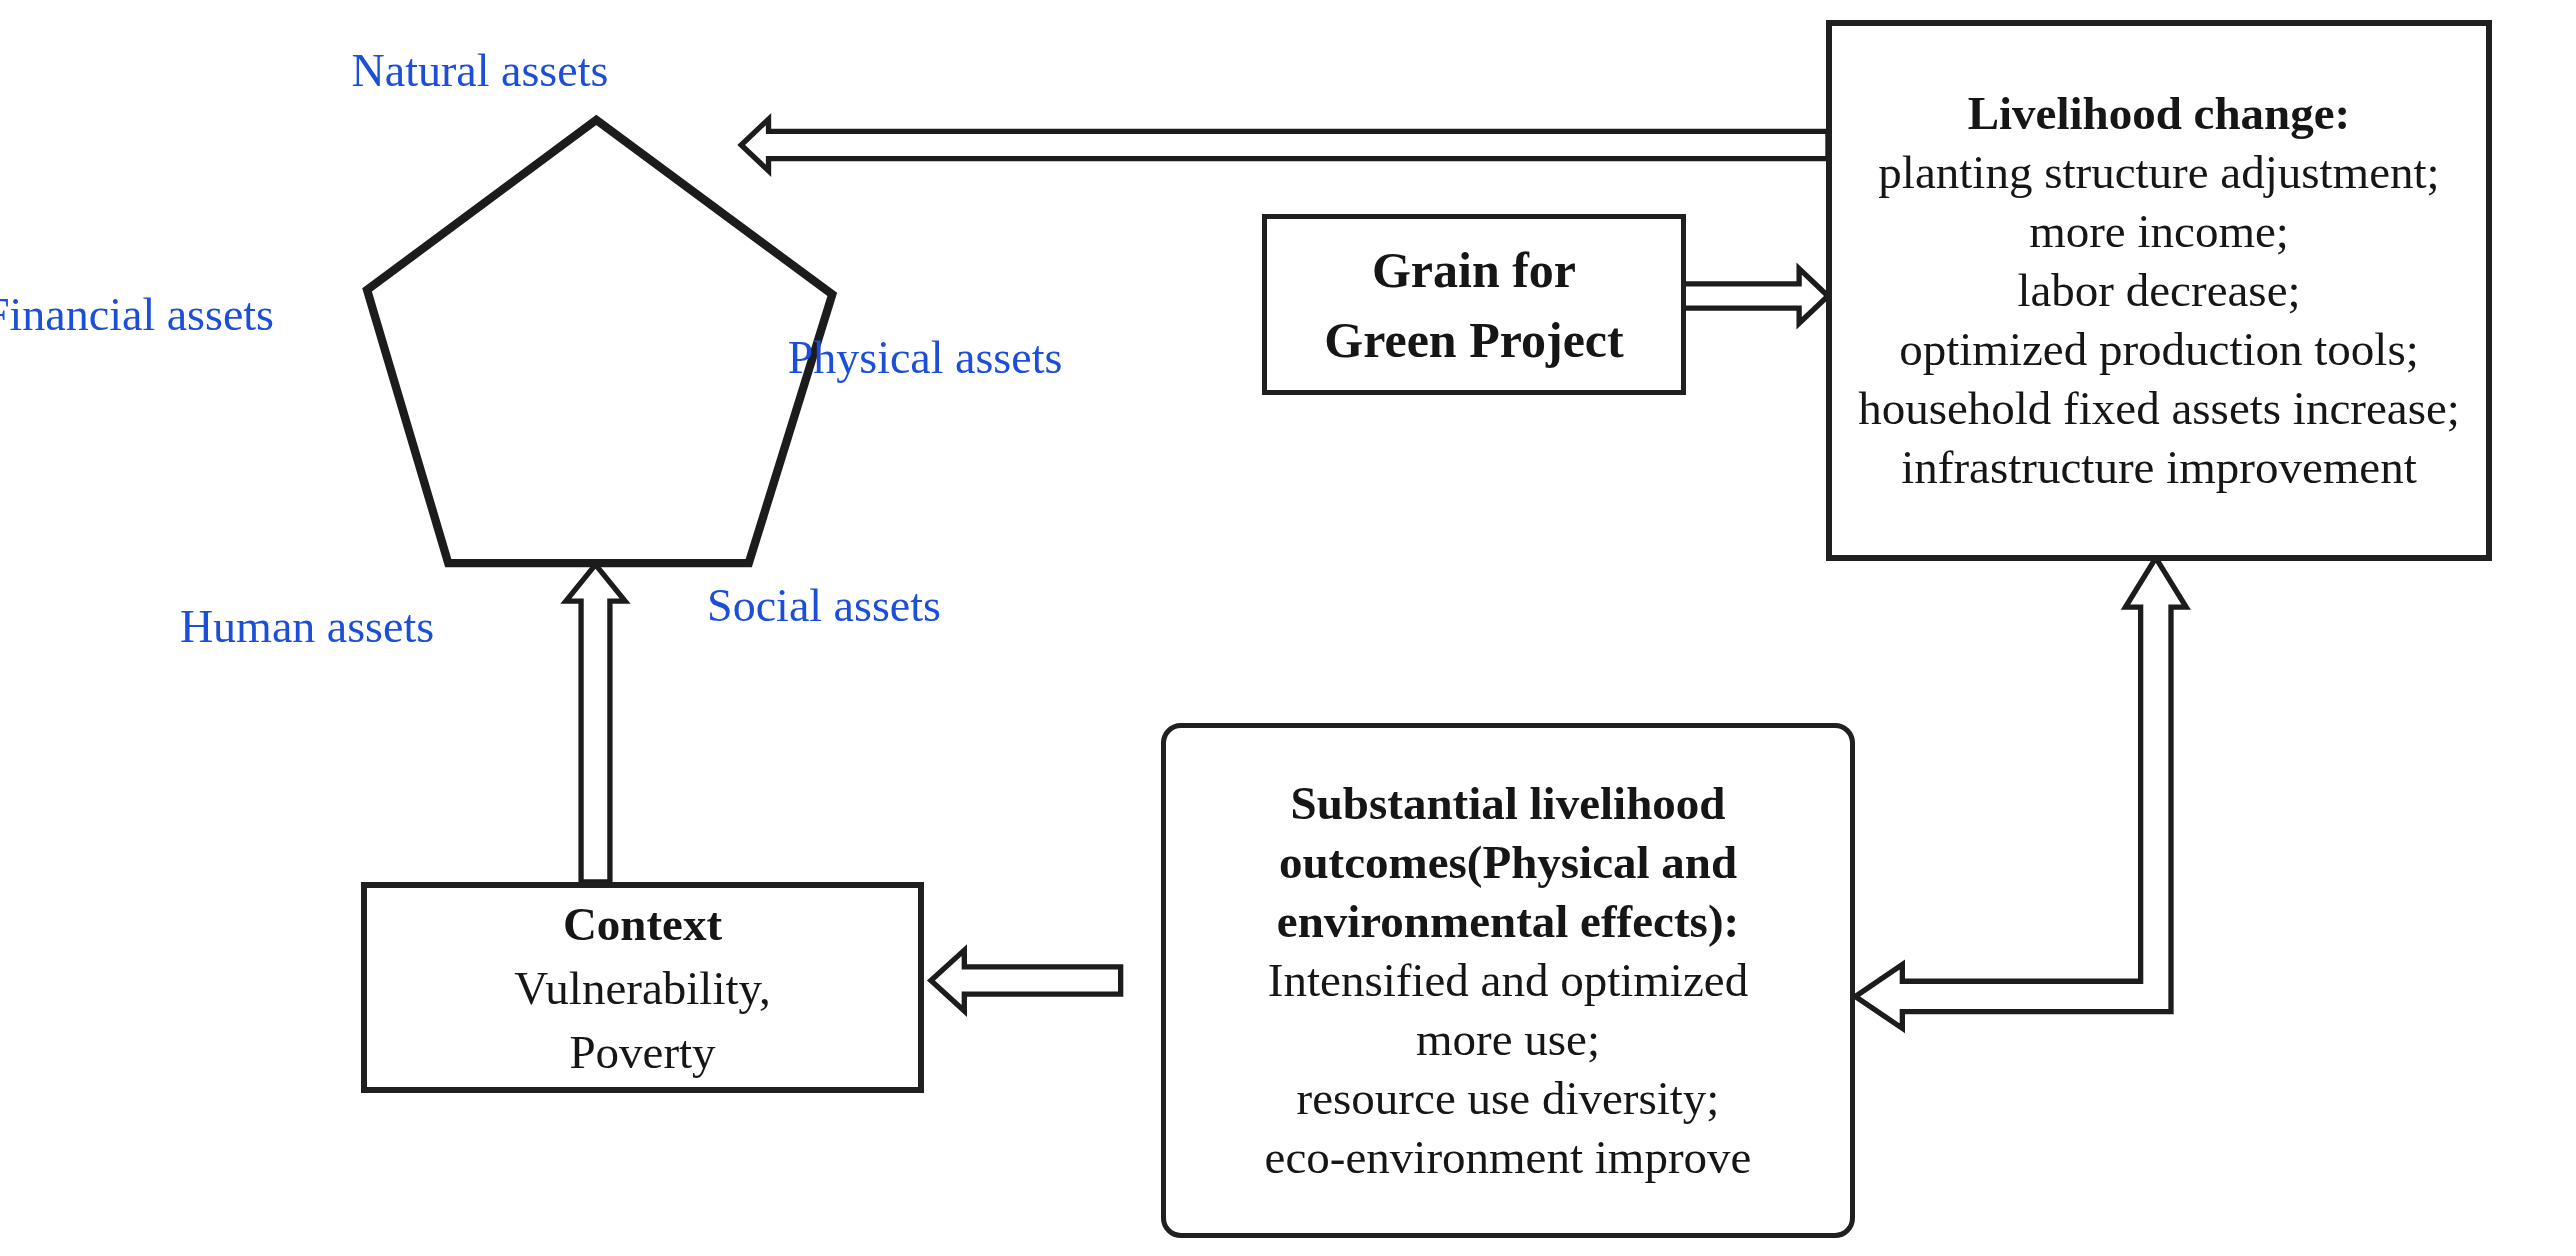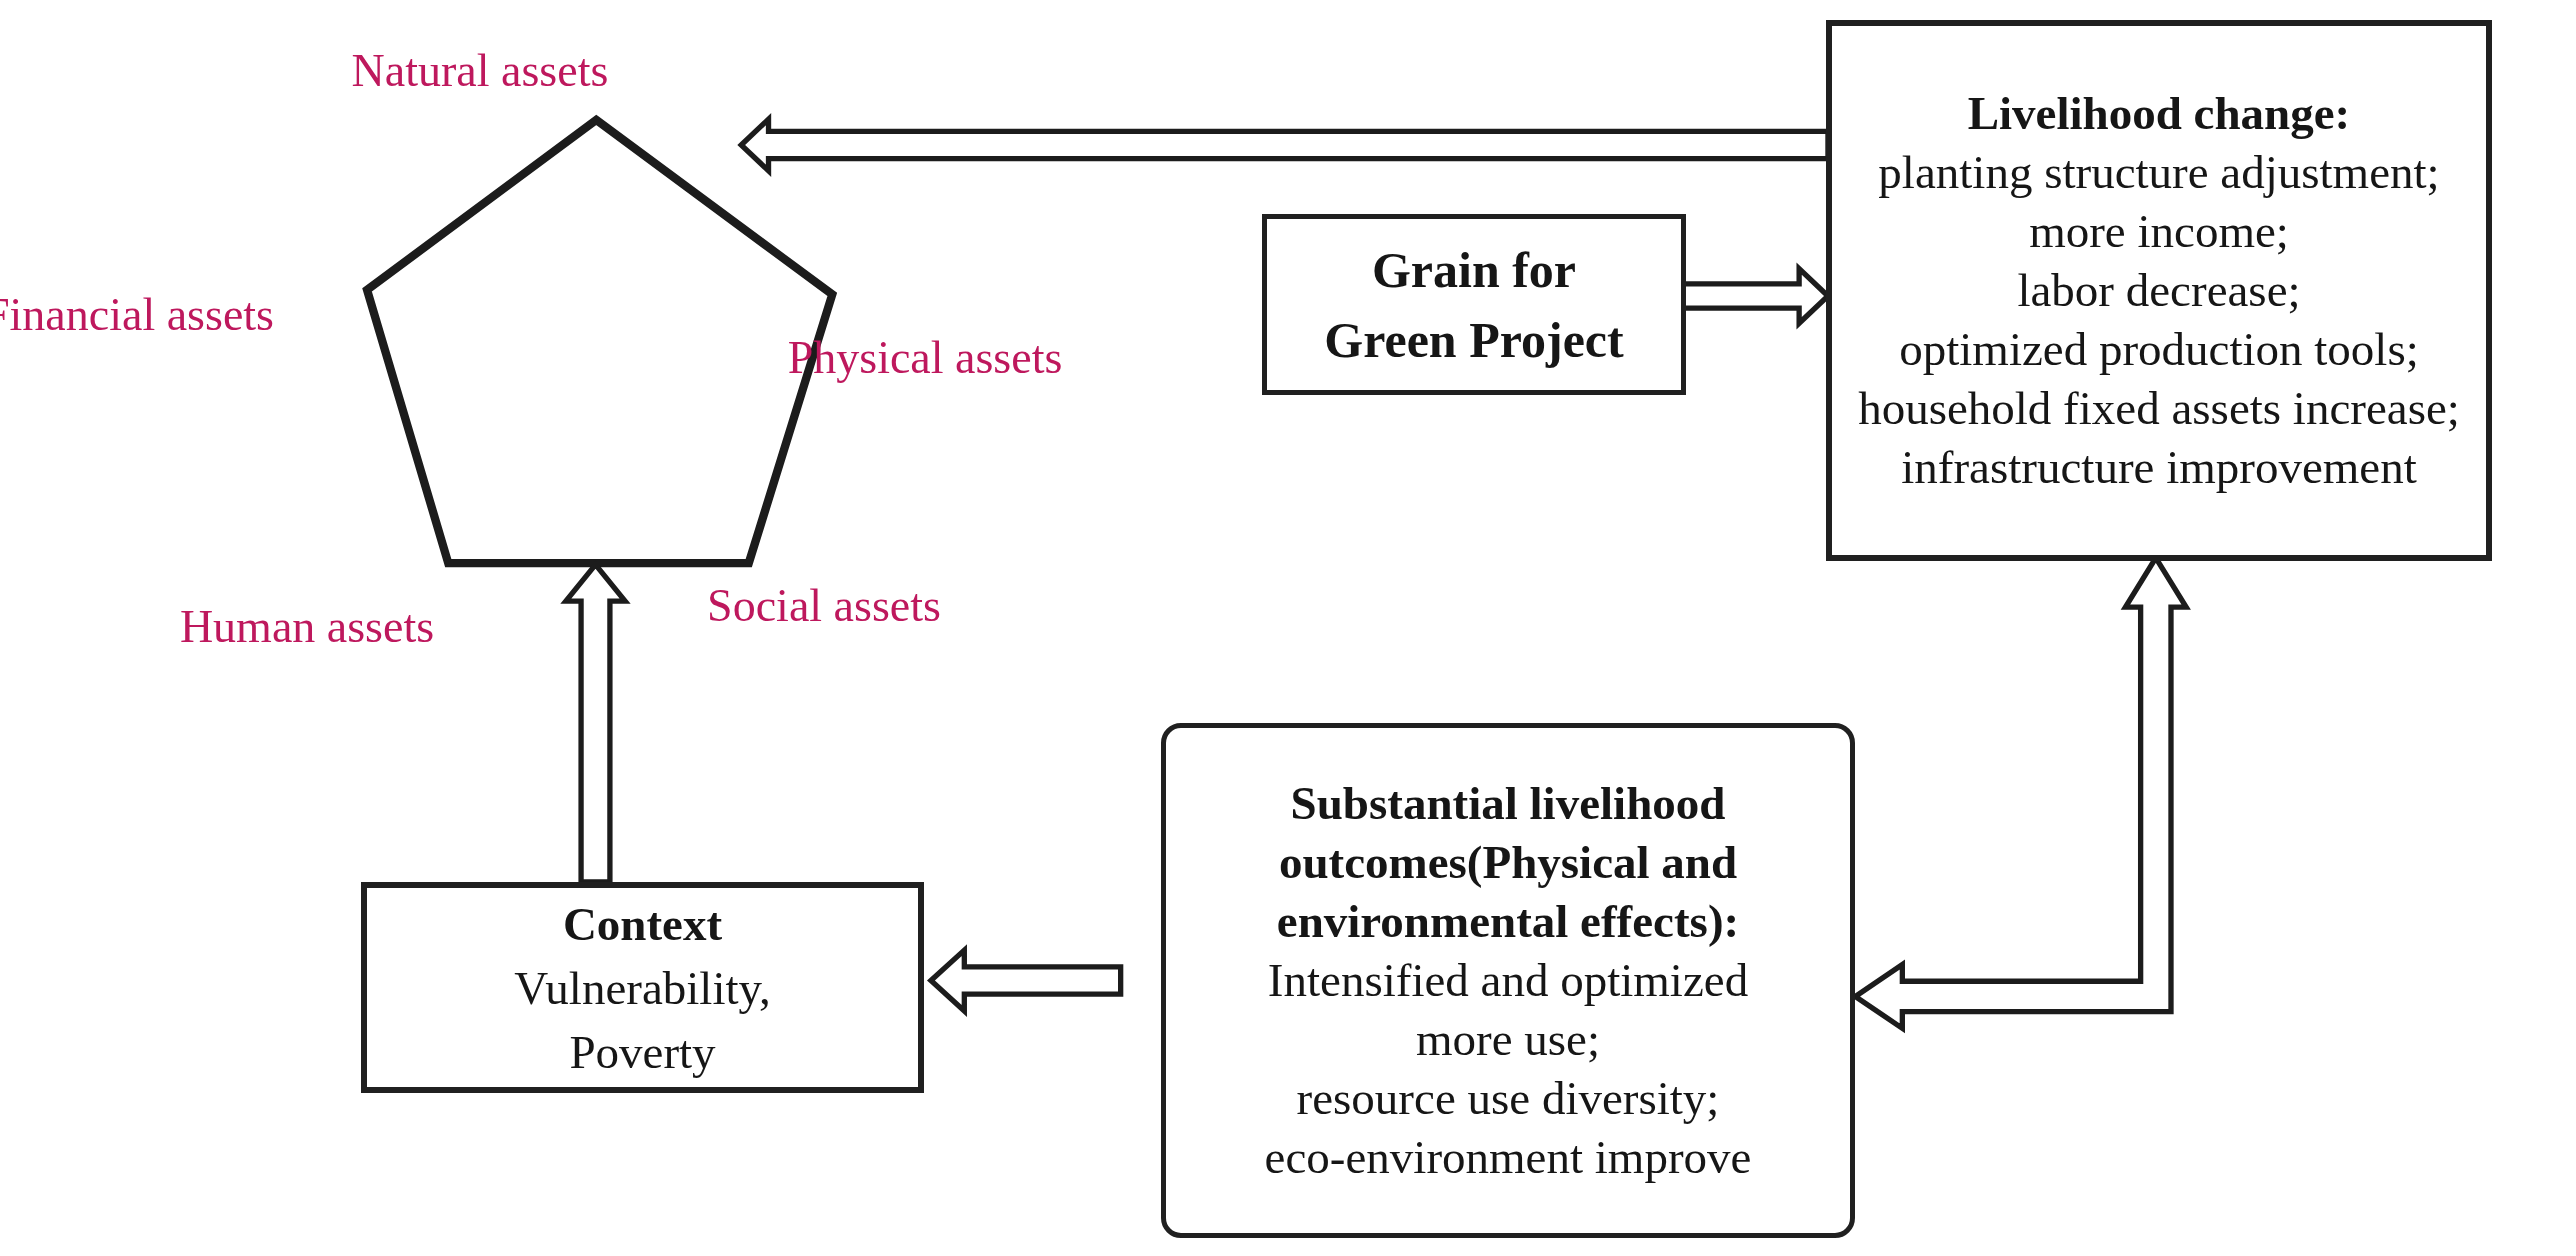--- a/index.html
+++ b/index.html
@@ -48,21 +48,21 @@
   .box-outcomes   { left: 1161px; top: 723px; width: 694px; height: 515px; border-radius: 20px; }
   .box-context    { left: 361px;  top: 882px; width: 563px; height: 211px; border-width: 6px; }
   .box-context .ln { line-height: 64px; }
 
   
   .pent-label {
     position: absolute;
     transform: translate(-50%, -50%);
     font-size: 46px;
     white-space: nowrap;
-    color: #be185d;
+    color: #1d4ed8;
   }
   .lbl-natural   { left: 480px;  top: 70px;  }
   .lbl-financial { left: 129px;  top: 314px; }
   .lbl-physical  { left: 925px; top: 357px; }
   .lbl-human     { left: 307px;  top: 626px; }
   .lbl-social    { left: 824px; top: 605px; }
 </style>
 </head>
 <body>
 

